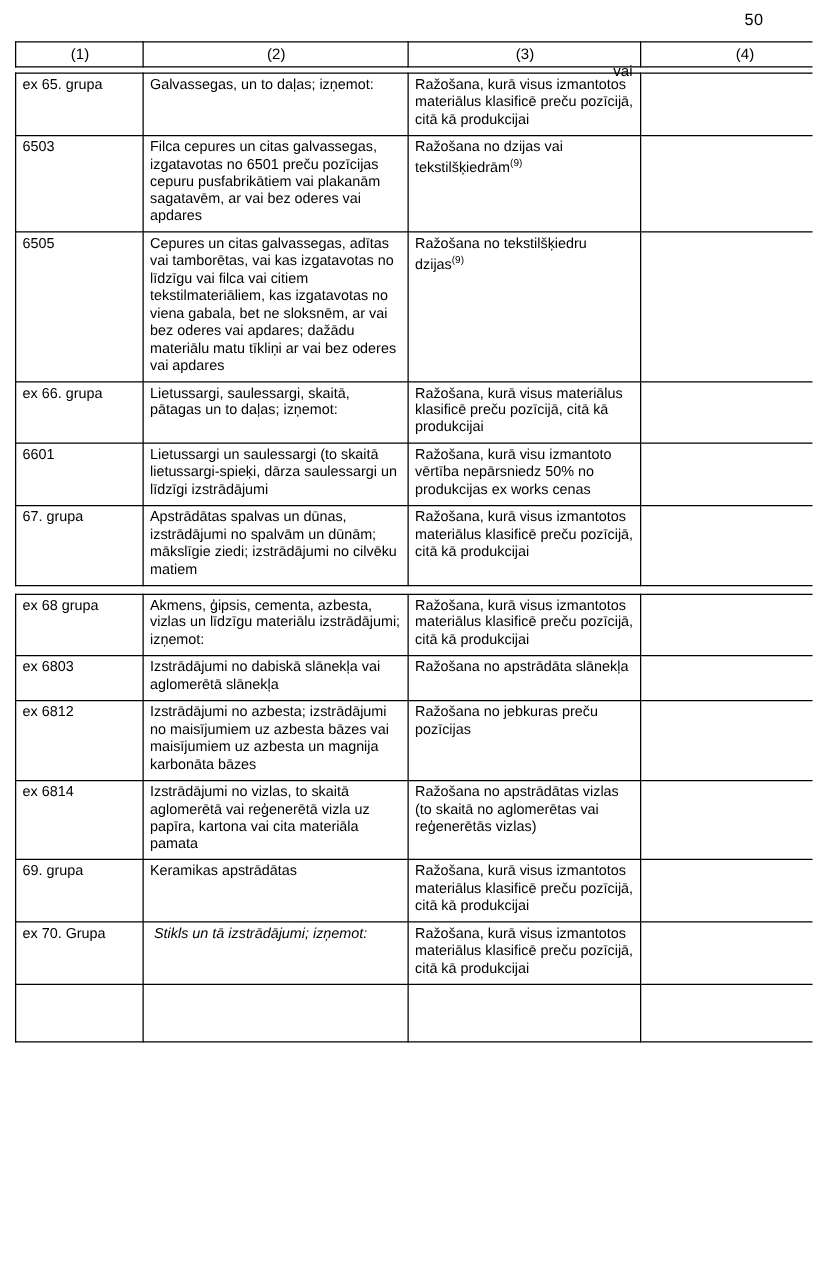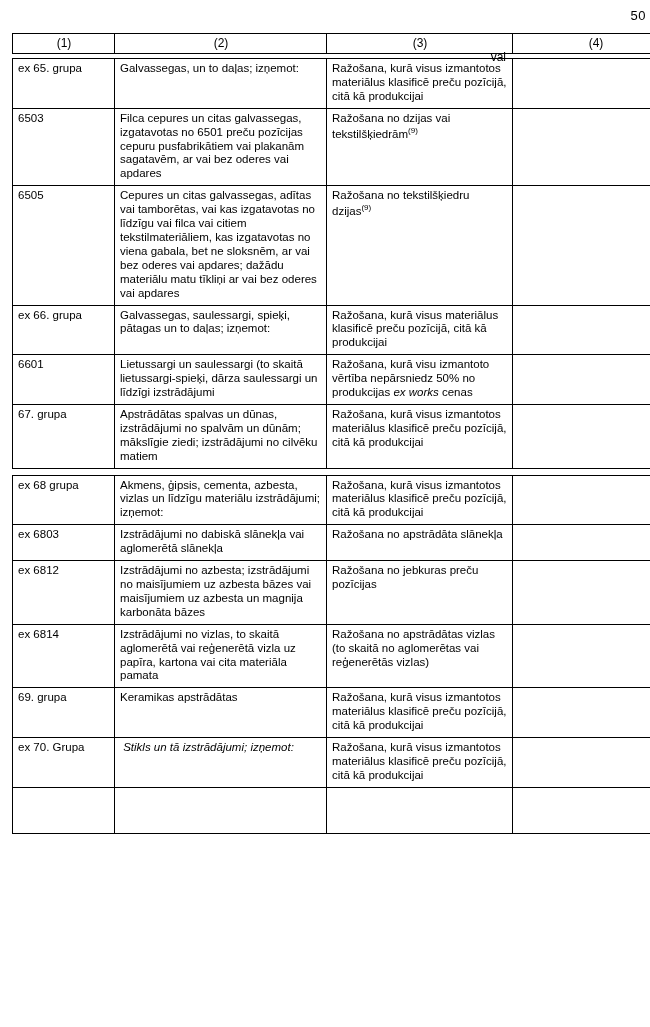--- a/index.html
+++ b/index.html
@@ -16,21 +16,21 @@
   }
   .page {
     width: 650px;
     height: 1027px;
     position: relative;
     box-sizing: border-box;
   }
   .page-number {
     position: absolute;
     top: 8px;
-    right: 4px;
+    right: 39px;
     font-size: 13px;
     letter-spacing: 0.5px;
   }
   .table-wrap {
     position: absolute;
     top: 33px;
     left: 12px;
     width: 626px;
   }
   table.doc-table {
@@ -71,21 +71,20 @@
   }
   .nowrapish {
     white-space: pre-wrap;
     font-style: italic;
   }
   .sup {
     font-size: 8px;
     vertical-align: super;
   }
   .ital {
-    font-style: italic;
     margin-top: 48px;
   }
   .spacer {
     height: 6px;
   }
 </style>
 </head>
 <body>
 
 <div class="page">
@@ -123,21 +122,21 @@
         <td class="col4 cell-empty"></td>
       </tr>
       <tr>
         <td class="col1">6505</td>
         <td class="col2">Cepures un citas galvassegas, adītas vai tamborētas, vai kas izgatavotas no līdzīgu vai filca vai citiem tekstilmateriāliem, kas izgatavotas no viena gabala, bet ne sloksnēm, ar vai bez oderes vai apdares; dažādu materiālu matu tīkliņi ar vai bez oderes vai apdares</td>
         <td class="col3"><span>Ražošana no tekstilšķiedru dzijas</span><span class="sup">(9)</span></td>
         <td class="col4 cell-empty"></td>
       </tr>
       <tr>
         <td class="col1">ex 66. grupa</td>
-        <td class="col2">Galvassegas, saulessargi, spieķi, pātagas un to daļas; izņemot:</td>
+        <td class="col2">Lietussargi, saulessargi, skaitā, pātagas un to daļas; izņemot:</td>
         <td class="col3">Ražošana, kurā visus materiālus klasificē preču pozīcijā, citā kā produkcijai</td>
         <td class="col4 cell-empty"></td>
       </tr>
       <tr>
         <td class="col1">6601</td>
         <td class="col2">Lietussargi un saulessargi (to skaitā lietussargi-spieķi, dārza saulessargi un līdzīgi izstrādājumi</td>
         <td class="col3">Ražošana, kurā visu izmantoto vērtība nepārsniedz 50% no produkcijas <span class="ital">ex works</span> cenas</td>
         <td class="col4 cell-empty"></td>
       </tr>
       <tr>

